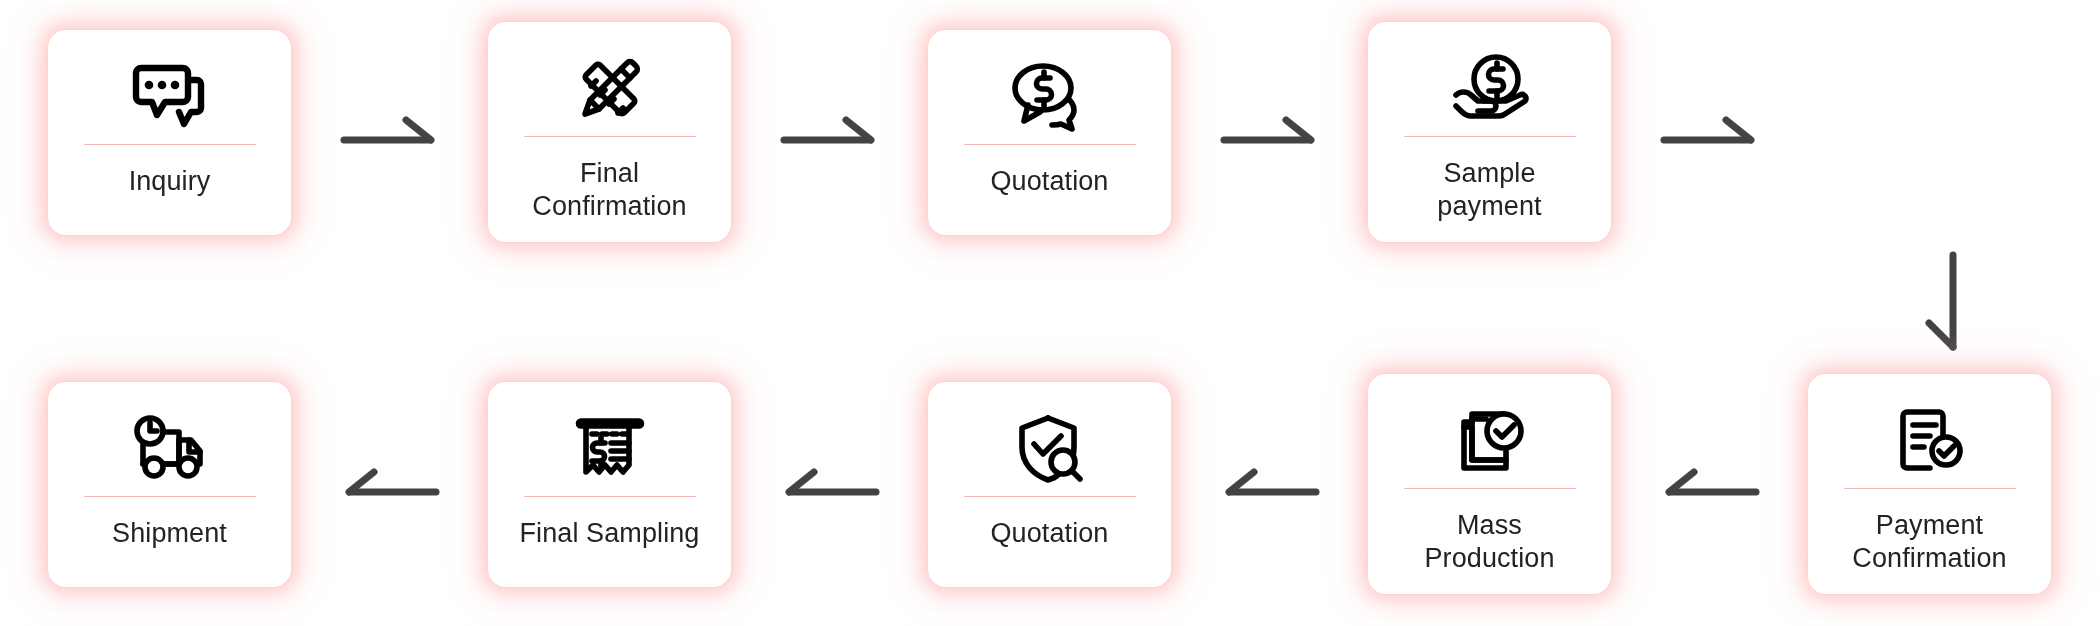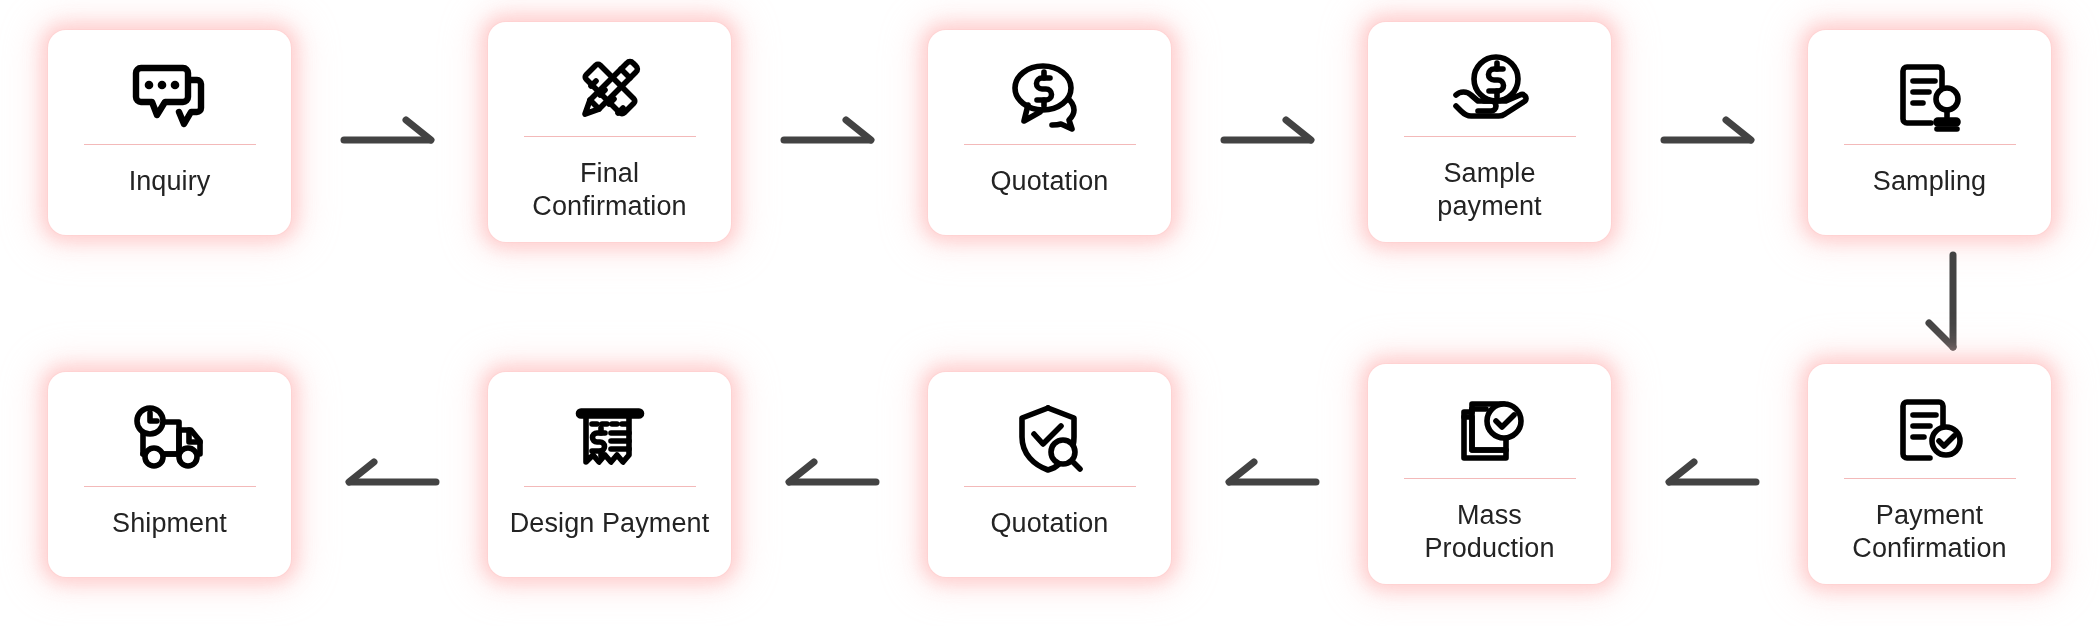--- a/index.html
+++ b/index.html
@@ -17,21 +17,21 @@
     padding:9px;
   }
   .row{
     position:absolute;
     left:0;width:2100px;
     display:flex;
     align-items:center;
     justify-content:flex-start;
   }
   #row-top{top:22px;height:220px;}
-  #row-bottom{top:364px;height:220px;}
+  #row-bottom{top:374px;height:220px;}
 
   
   .card{
     position:relative;
     width:243px;
     min-height:205px;
     background:#ffffff;
     border-radius:18px;
     box-shadow:
       0 0 0 1px rgba(255,205,205,.55),
@@ -178,34 +178,20 @@
 payment</div>
     </div>
 
     <div class="arrow-h">
       <svg width="104" height="46" viewBox="0 0 104 46" fill="none" stroke="#434343" stroke-width="7" stroke-linecap="round" stroke-linejoin="round">
         <path d="M6 31h86"></path>
         <path d="M68 11l25 20"></path>
       </svg>
     </div>
 
-    <div class="card">
-      <div class="icon-wrap">
-        <svg width="74" height="72" viewBox="0 0 74 72" fill="none" stroke="#000" stroke-width="5.6" stroke-linecap="round" stroke-linejoin="round">
-          <path d="M49 26V10a4 4 0 0 0-4-4H14a4 4 0 0 0-4 4v48a4 4 0 0 0 4 4h24"></path>
-          <path d="M20 20h22M20 31h16M20 42h10"></path>
-          <circle cx="54" cy="38" r="11"></circle>
-          <path d="M54 49v7"></path>
-          <path d="M45 59h18a2 2 0 0 1 0 4H45a2 2 0 0 1 0-4z"></path>
-          <path d="M44 68h20"></path>
-        </svg>
-      </div>
-      <div class="divider"></div>
-      <div class="label">Sampling</div>
-    </div>
   </div>
 
   <div class="arrow-v">
     <svg width="58" height="108" viewBox="0 0 58 108" fill="none" stroke="#434343" stroke-width="7" stroke-linecap="round" stroke-linejoin="round">
       <path d="M36 6v92"></path>
       <path d="M12 74l24 24"></path>
     </svg>
   </div>
 
   <div class="row" id="row-bottom">
@@ -240,21 +226,21 @@
         <svg width="74" height="72" viewBox="0 0 74 72" fill="none" stroke="#000" stroke-width="5.6" stroke-linecap="round" stroke-linejoin="round">
           <path d="M8 8h58a2 2 0 0 1 0 5H8a2 2 0 0 1 0-5z"></path>
           <path d="M13 13v46l7-7 6 7 6-7 6 7 6-7 6 7 6-7V13"></path>
           <path d="M19 21h36" stroke-dasharray="5 5"></path>
           <path d="M38 30h18M38 38h18M38 46h18"></path>
           <path d="M32 30h-8a4.5 4.5 0 0 0 0 9h3a4.5 4.5 0 0 1 0 9h-8"></path>
           <path d="M28 25v5M28 48v5"></path>
         </svg>
       </div>
       <div class="divider"></div>
-      <div class="label">Design Payment</div>
+      <div class="label">Final Sampling</div>
     </div>
 
     <div class="arrow-h">
       <svg width="104" height="46" viewBox="0 0 104 46" fill="none" stroke="#434343" stroke-width="7" stroke-linecap="round" stroke-linejoin="round">
         <path d="M98 31H12"></path>
         <path d="M36 11L11 31"></path>
       </svg>
     </div>
 
     <div class="card">

